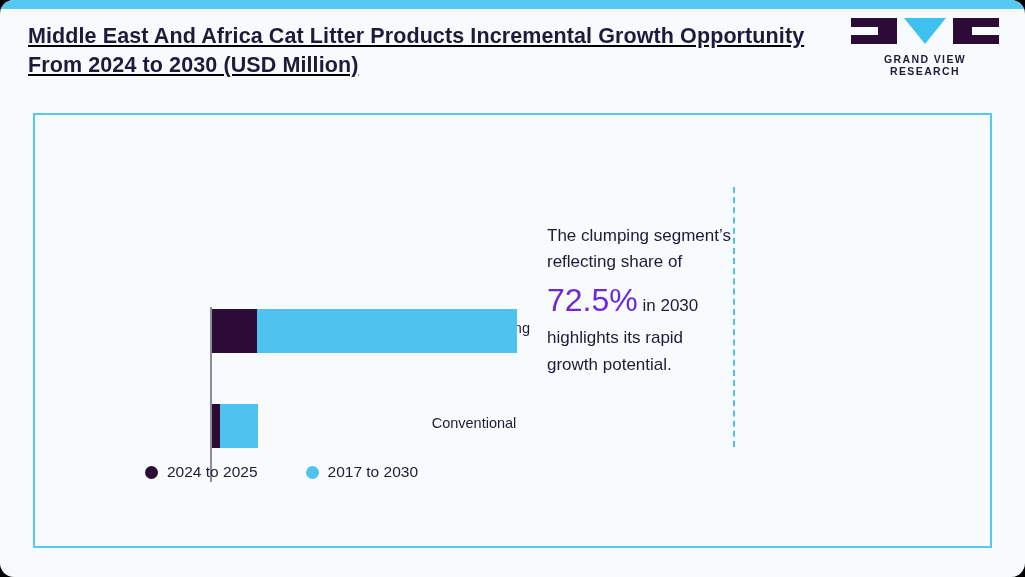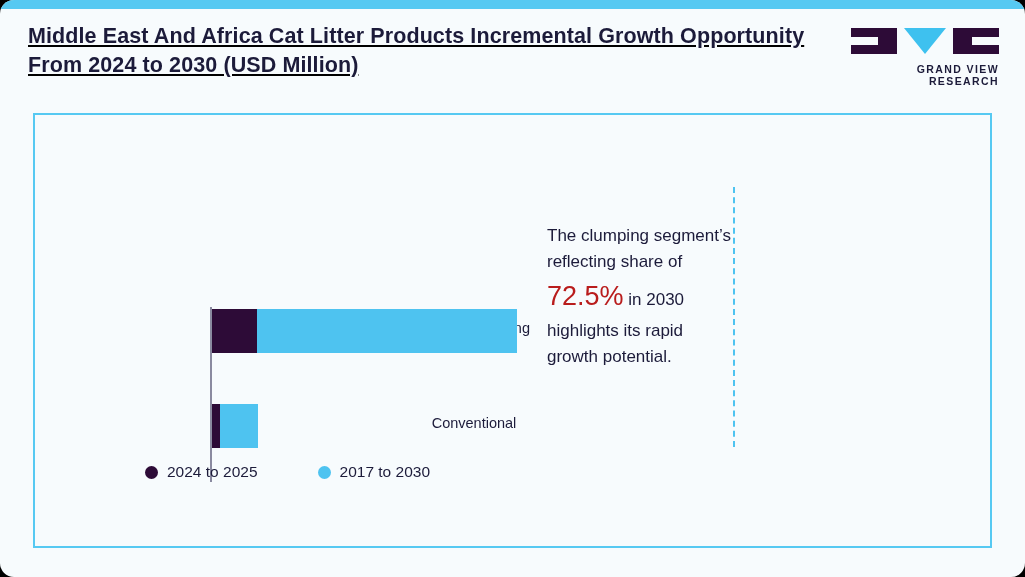--- a/index.html
+++ b/index.html
@@ -41,24 +41,24 @@
     font-size: 21.5px;
     font-weight: bold;
     color: #1c1b3a;
     line-height: 1.35;
     letter-spacing: 0.1px;
     margin: 0;
   }
   
   .logo {
     position: absolute;
-    top: 28px;
+    top: 18px;
     right: 26px;
     width: 148px;
-    text-align: right;
+    text-align: center;
   }
   .logo-marks {
     display: flex;
     align-items: flex-start;
     justify-content: center;
     gap: 7px;
     height: 30px;
   }
   .logo-block {
     width: 46px;
@@ -143,22 +143,22 @@
   .callout1 {
     position: absolute;
     left: 512px;
     top: 108px;
     width: 188px;
     font-size: 17px;
     color: #1c1b3a;
     line-height: 1.55;
   }
   .big-num {
-    font-size: 27px;
-    color: #b91c1c;
+    font-size: 32px;
+    color: #6d28d9;
     font-weight: normal;
   }
   
   .divider {
     position: absolute;
     left: 698px;
     top: 72px;
     width: 0;
     height: 260px;
     border-left: 2px dashed #4ec3f0;
@@ -173,21 +173,21 @@
     color: #1c1b3a;
     line-height: 1.55;
   }
   
   .legend {
     position: absolute;
     left: 110px;
     top: 348px;
     display: flex;
     align-items: center;
-    gap: 60px;
+    gap: 48px;
     justify-content: flex-end;
   }
   .legend-item {
     display: flex;
     align-items: center;
     gap: 9px;
     font-size: 15.5px;
     color: #1c1b3a;
   }
   .dot {

